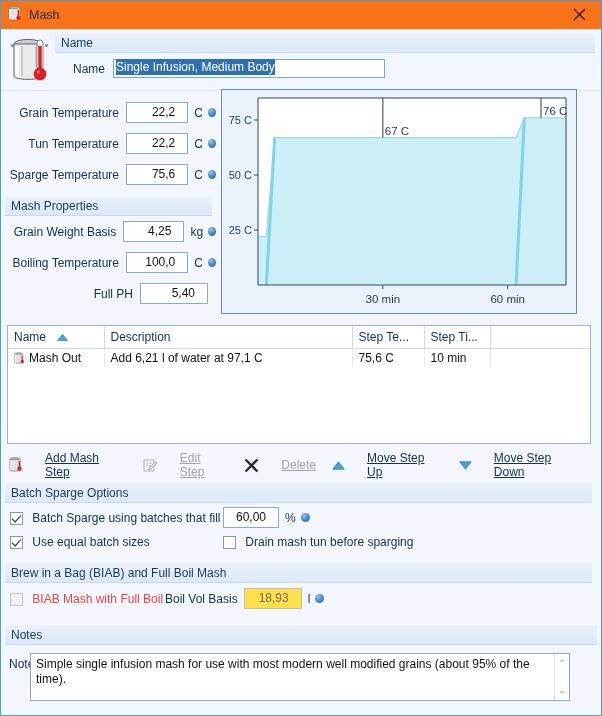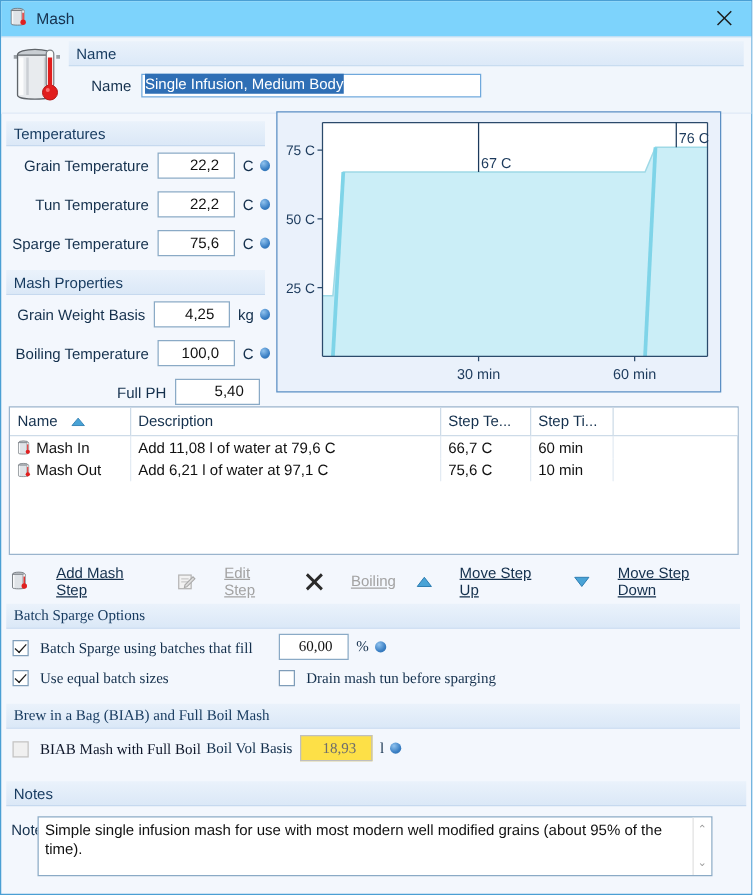--- a/index.html
+++ b/index.html
@@ -9,21 +9,21 @@
     font-family:"Liberation Sans", sans-serif;
     font-size:12px;color:#1b1b1b;
     -webkit-font-smoothing:antialiased;
   }
   .window{
     position:relative;width:602px;height:716px;box-sizing:border-box;
     border:1px solid #4a9fd4;background:#f3f7fd;
   }
   
   .titlebar{
-    height:28px;background:#7dd3fc;position:relative;
+    height:28px;background:#f97316;position:relative;
     display:flex;align-items:center;border-bottom:1px solid #d8e4f2;
   }
   .titlebar .tb-icon{margin-left:7px;margin-right:7px;display:block;}
   .titlebar .tb-text{font-size:12.5px;color:#16324f;}
   .closebtn{
     position:absolute;right:0;top:0;width:44px;height:27px;
     display:flex;align-items:center;justify-content:center;cursor:default;
   }
   .closebtn svg{display:block;}
   
@@ -96,32 +96,32 @@
   }
   .sortarrow{margin-left:8px;vertical-align:middle;}
   .rowicon{vertical-align:-3px;margin-right:4px;}
   .colfill{border-right:none !important;}
   
   .toolbar{position:absolute;left:8px;top:450px;display:flex;align-items:center;}
   .tbtn{display:flex;align-items:center;margin-right:16px;cursor:default;}
   .tbtn .tlabel{font-size:12px;color:#14304d;margin-left:22px;text-decoration:underline;}
   .tbtn.disabled .tlabel{color:#a3a3a3;}
   
-  .optsect{position:absolute;left:0;right:5px;font-family:Liberation Serif, serif;}
+  .optsect{position:absolute;left:0;right:5px;}
   .chk{
     display:inline-block;width:13px;height:13px;border:1px solid #7f9db9;
     background:#ffffff;box-sizing:border-box;vertical-align:-2px;position:relative;
   }
   .chk.on:after{
     content:"";position:absolute;left:3px;top:0px;width:4px;height:8px;
     border:solid #1b1b1b;border-width:0 1.6px 1.6px 0;transform:rotate(42deg);
   }
   .chk.dis{background:#f0f0f0;border-color:#c4c4c4;}
   .optlbl{font-size:12px;color:#14304d;margin-left:6px;vertical-align:1px;}
-  .optlbl.dis{color:#0f172a;}
+  .optlbl.dis{color:#ef4444;}
   
   .notesarea{position:absolute;left:0;top:624px;right:0;}
   .noteswrap{position:absolute;left:29px;top:28px;width:540px;height:48px;}
   .notesbox{
     width:100%;height:100%;border:1px solid #8aaac6;background:#ffffff;
     box-sizing:border-box;padding:3px 16px 3px 5px;font-size:12px;color:#111;
     line-height:15px;overflow:hidden;position:relative;
   }
   .nscroll{
     position:absolute;right:0;top:0;width:14px;height:100%;
@@ -179,23 +179,20 @@
     <div class="namerow">
       <div class="lbl">Name</div>
       <div class="nameinput">
         <span class="sel">Single Infusion, Medium Body</span>
       </div>
     </div>
   </div>
 
   <div class="leftpanel">
 
-    <div class="secthead">
-      <span>Temperatures</span>
-    </div>
 
     <div class="frow">
       <div class="flabel">Grain Temperature</div>
       <div class="fbox">22,2</div>
       <span class="unit">C</span>
       <span class="dot"></span>
     </div>
 
     <div class="frow">
       <div class="flabel">Tun Temperature</div>
@@ -289,36 +286,20 @@
       <tbody>
         <tr>
           <td>
             <svg class="rowicon" width="11" height="13" viewBox="0 0 14 16">
               <ellipse cx="6" cy="2.4" rx="5" ry="1.8" fill="#bfc4c9" stroke="#6d7278" stroke-width="0.7"></ellipse>
               <path d="M1 2.4 L1 13.2 C1 14.4 11 14.4 11 13.2 L11 2.4 Z" fill="#dfe3e7" stroke="#6d7278" stroke-width="0.7"></path>
               <path d="M2 3 L2 13" stroke="#ffffff" stroke-width="1.2" opacity="0.8"></path>
               <rect x="9.4" y="2" width="2.1" height="8.6" rx="1" fill="#f4f4f4" stroke="#8c9196" stroke-width="0.6"></rect>
               <circle cx="10.5" cy="11.8" r="2.2" fill="#e02020"></circle>
               <rect x="9.9" y="4.2" width="1.1" height="7" fill="#e02020"></rect>
-            </svg><span>Mash In</span>
-          </td>
-          <td>Add 11,08 l of water at 79,6 C</td>
-          <td>66,7 C</td>
-          <td>60 min</td>
-          <td class="colfill"></td>
-        </tr>
-        <tr>
-          <td>
-            <svg class="rowicon" width="11" height="13" viewBox="0 0 14 16">
-              <ellipse cx="6" cy="2.4" rx="5" ry="1.8" fill="#bfc4c9" stroke="#6d7278" stroke-width="0.7"></ellipse>
-              <path d="M1 2.4 L1 13.2 C1 14.4 11 14.4 11 13.2 L11 2.4 Z" fill="#dfe3e7" stroke="#6d7278" stroke-width="0.7"></path>
-              <path d="M2 3 L2 13" stroke="#ffffff" stroke-width="1.2" opacity="0.8"></path>
-              <rect x="9.4" y="2" width="2.1" height="8.6" rx="1" fill="#f4f4f4" stroke="#8c9196" stroke-width="0.6"></rect>
-              <circle cx="10.5" cy="11.8" r="2.2" fill="#e02020"></circle>
-              <rect x="9.9" y="4.2" width="1.1" height="7" fill="#e02020"></rect>
             </svg><span>Mash Out</span>
           </td>
           <td>Add 6,21 l of water at 97,1 C</td>
           <td>75,6 C</td>
           <td>10 min</td>
           <td class="colfill"></td>
         </tr>
       </tbody>
     </table>
   </div>
@@ -344,21 +325,21 @@
         <path d="M6 10 L12.5 3.5 L14 5 L7.5 11.5 L5.6 12 Z" fill="#dedede" stroke="#a8a8a8" stroke-width="0.9"></path>
       </svg>
       <span class="tlabel">Edit Step</span>
     </div>
 
     <div class="tbtn disabled">
       <svg width="15" height="15" viewBox="0 0 15 15">
         <line x1="1.5" y1="1.5" x2="13.5" y2="13.5" stroke="#2a2a2a" stroke-width="2.3"></line>
         <line x1="13.5" y1="1.5" x2="1.5" y2="13.5" stroke="#2a2a2a" stroke-width="2.3"></line>
       </svg>
-      <span class="tlabel">Boiling</span>
+      <span class="tlabel">Delete</span>
     </div>
 
     <div class="tbtn">
       <svg width="13" height="9" viewBox="0 0 13 9">
         <polygon points="6.5,0.8 12.2,8.2 0.8,8.2" fill="#49a3d6" stroke="#2b7cb0" stroke-width="0.8"></polygon>
       </svg>
       <span class="tlabel">Move Step Up</span>
     </div>
 
     <div class="tbtn">

